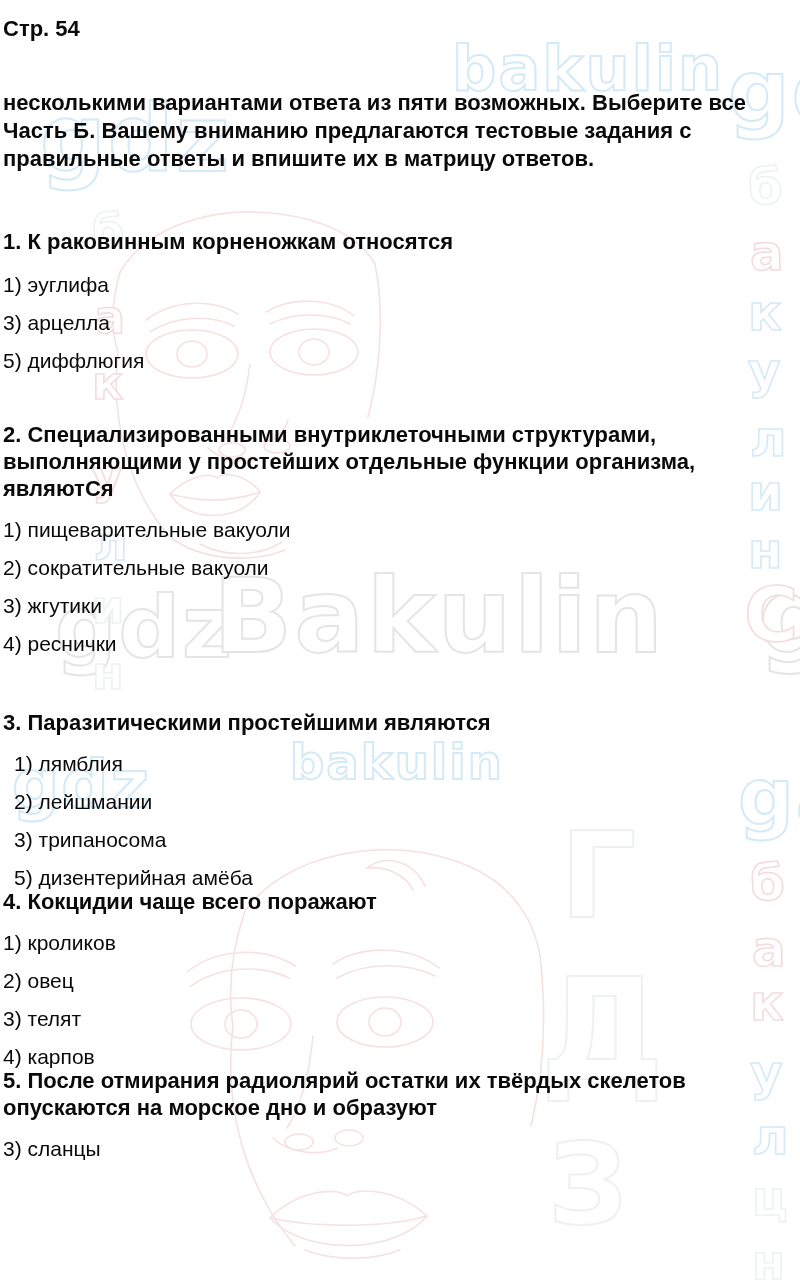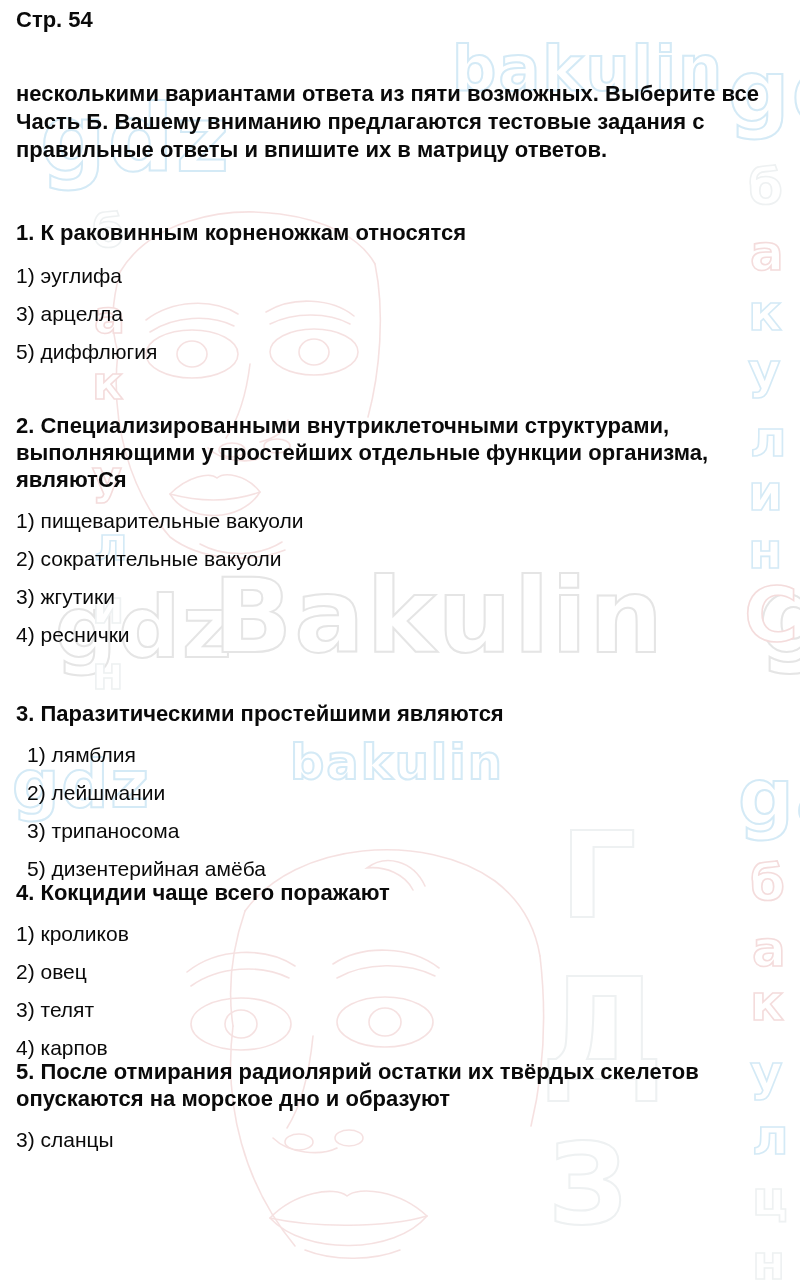--- a/index.html
+++ b/index.html
@@ -14,21 +14,21 @@
   .wm{
     position:absolute;font-family:"DejaVu Sans",sans-serif;font-weight:bold;
     color:#ffffff;line-height:1;white-space:nowrap;letter-spacing:2px;
   }
   .wm-blue {-webkit-text-stroke:2px #d4eaf6;}
   .wm-gray {-webkit-text-stroke:2px #e5e5e5;}
   .wm-faint{-webkit-text-stroke:2px #eef1f2;}
   .wm-pink {-webkit-text-stroke:2px #f4dcdc;}
   .wm-thin{-webkit-text-stroke-width:1.6px;}
   
-  #content{position:absolute;left:0;top:4px;width:797px;height:1148px;z-index:2;padding:3px 0 0 16px;box-sizing:border-box;}
+  #content{position:absolute;left:0;top:13px;width:797px;height:1148px;z-index:2;padding:3px 0 0 3px;box-sizing:border-box;}
   .page-title{font-size:22px;font-weight:bold;line-height:26px;white-space:nowrap;}
   .intro{margin-top:47px;}
   .intro .b-line{font-size:22px;font-weight:bold;line-height:28px;white-space:nowrap;}
   .q-line{font-size:22px;font-weight:bold;line-height:27px;white-space:nowrap;}
   .opt{font-size:21px;line-height:21px;margin-top:17px;white-space:nowrap;}
   .question:nth-of-type(1){margin-top:7px;}
   .question:nth-of-type(2){margin-top:52px;}
   .question:nth-of-type(3){margin-top:55px;}
   .question:nth-of-type(4){margin-top:50px;}
   .question:nth-of-type(5){margin-top:55px;}

